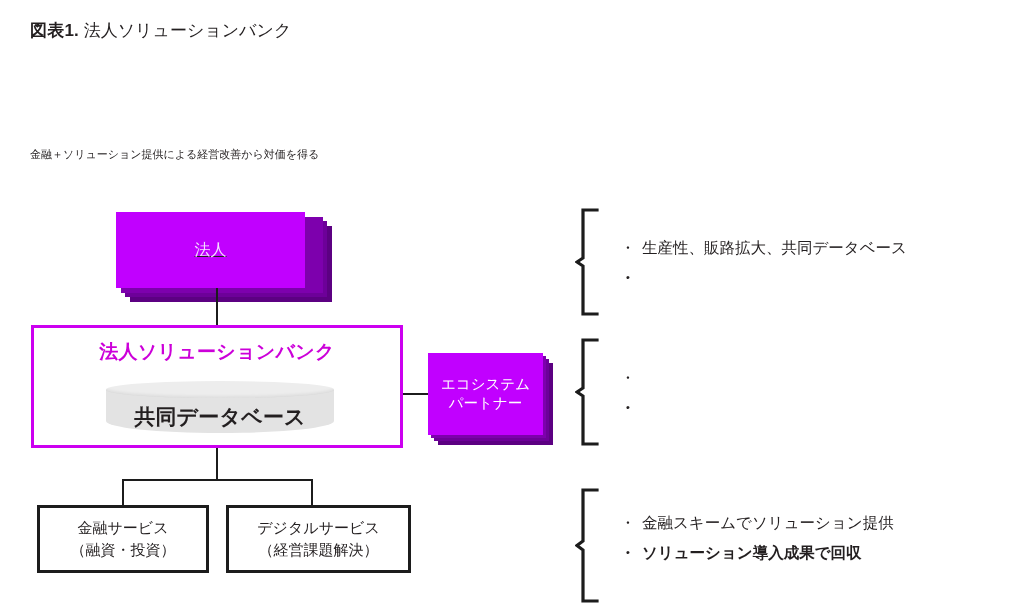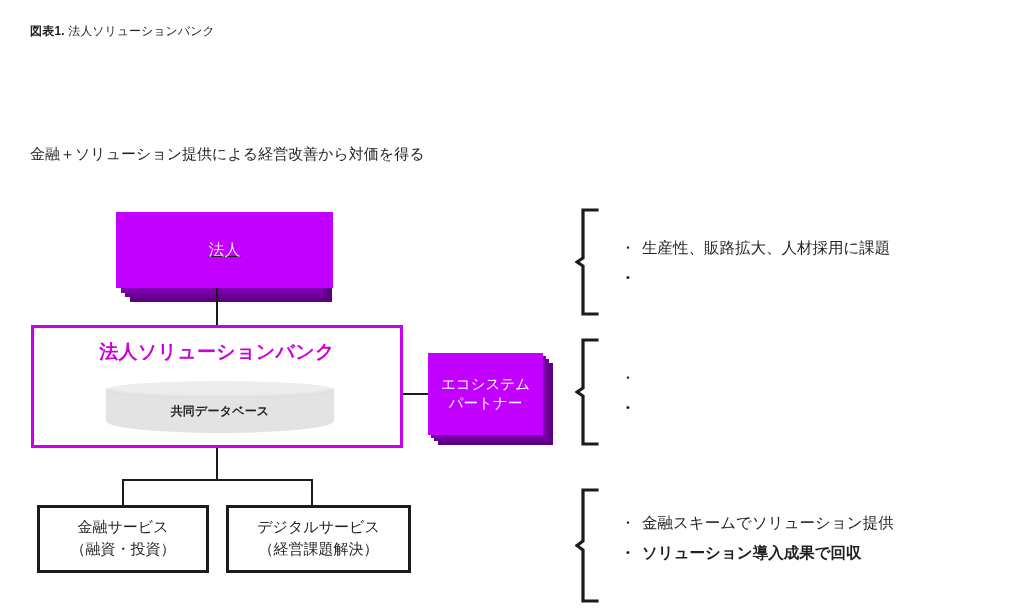--- a/index.html
+++ b/index.html
@@ -19,37 +19,37 @@
     height: 613px;
     background: #ffffff;
     overflow: hidden;
   }
 
   
   .fig-title {
     position: absolute;
     left: 30px;
     top: 20px;
-    font-size: 12px;
+    font-size: 17px;
     line-height: 22px;
     white-space: nowrap;
     color: #231f20;
   }
   .fig-title .num {
     font-weight: bold;
     letter-spacing: .2px;
   }
   .fig-title .name {
     font-weight: normal;
   }
   .subtitle {
     position: absolute;
     left: 30px;
     top: 143px;
-    font-size: 15px;
+    font-size: 11px;
     line-height: 22px;
     white-space: nowrap;
     color: #231f20;
   }
 
   
   .stack {
     position: absolute;
   }
   .stack .layer {
@@ -71,21 +71,21 @@
     text-align: center;
     line-height: 1.28;
     white-space: pre-line;
   }
 
   
   #box-hojin { left: 116px; top: 212px; width: 216px; height: 90px; }
   #box-hojin .sh3 { left: 14px; top: 14px; width: 202px; height: 76px; }
   #box-hojin .sh2 { left: 9px;  top: 9px;  width: 202px; height: 76px; }
   #box-hojin .sh1 { left: 5px;  top: 5px;  width: 202px; height: 76px; }
-  #box-hojin .top { left: 0;    top: 0;    width: 217px; height: 76px; text-decoration: underline; }
+  #box-hojin .top { left: 0;    top: 0;    width: 189px; height: 76px; text-decoration: underline; }
   #box-hojin .cap { font-size: 16px; }
 
   
   #box-eco { left: 428px; top: 353px; width: 136px; height: 92px; }
   #box-eco .sh3 { left: 10px; top: 10px; width: 115px; height: 82px; }
   #box-eco .sh2 { left: 6px;  top: 6px;  width: 115px; height: 82px; }
   #box-eco .sh1 { left: 3px;  top: 3px;  width: 115px; height: 82px; }
   #box-eco .top { left: 0;    top: 0;    width: 115px; height: 82px; }
   #box-eco .cap { font-size: 14.5px; color: #ffffff; font-weight: 500; }
 
@@ -144,41 +144,40 @@
     width: 228px;
     height: 16px;
     border-radius: 50%;
     box-shadow: inset 0 -2px 3px rgba(0,0,0,.06);
   }
   .cylinder .db-label {
     position: absolute;
     left: 0; right: 0;
     top: 22px;
     text-align: center;
-    font-size: 12px;
+    font-size: 21px;
     font-weight: bold;
     color: #231f20;
     letter-spacing: .2px;
   }
 
   
   .leafbox {
     position: absolute;
     border: 3px solid #1c1c1c;
     background: #ffffff;
     box-sizing: border-box;
     display: flex;
     flex-direction: column;
     align-items: center;
     justify-content: center;
     font-size: 15px;
     line-height: 1.45;
     color: #231f20;
     text-align: center;
-    font-family: Liberation Serif, serif;
   }
   #box-fin { left: 37px;  top: 505px; width: 172px; height: 68px; }
   #box-dig { left: 226px; top: 505px; width: 185px; height: 68px; }
 
   
   .ln {
     position: absolute;
     background: #1c1c1c;
   }
   .ln-v { width: 2px; }
@@ -278,21 +277,21 @@
     <path d="M22 2 H8 V50 L2 54 L8 58 V106 H22" fill="none" stroke="#1c1c1c" stroke-width="3.2" stroke-linecap="square" stroke-linejoin="miter"></path>
   </svg>
 
   <svg class="brace" style="left:575px; top:488px;" width="34" height="115" viewBox="0 0 34 115">
     <path d="M22 2 H8 V53 L2 57.5 L8 62 V113 H22" fill="none" stroke="#1c1c1c" stroke-width="3.2" stroke-linecap="square" stroke-linejoin="miter"></path>
   </svg>
 
   <div class="bullets" id="bl-1">
     <div class="row">
       <span class="dot">・</span>
-      <span>生産性、販路拡大、人材採用に課題</span>
+      <span>生産性、販路拡大、共同データベース</span>
     </div>
     <div class="row em">
       <span class="dot">・</span>
     </div>
   </div>
 
   <div class="bullets" id="bl-2">
     <div class="row">
       <span class="dot">・</span>
     </div>

